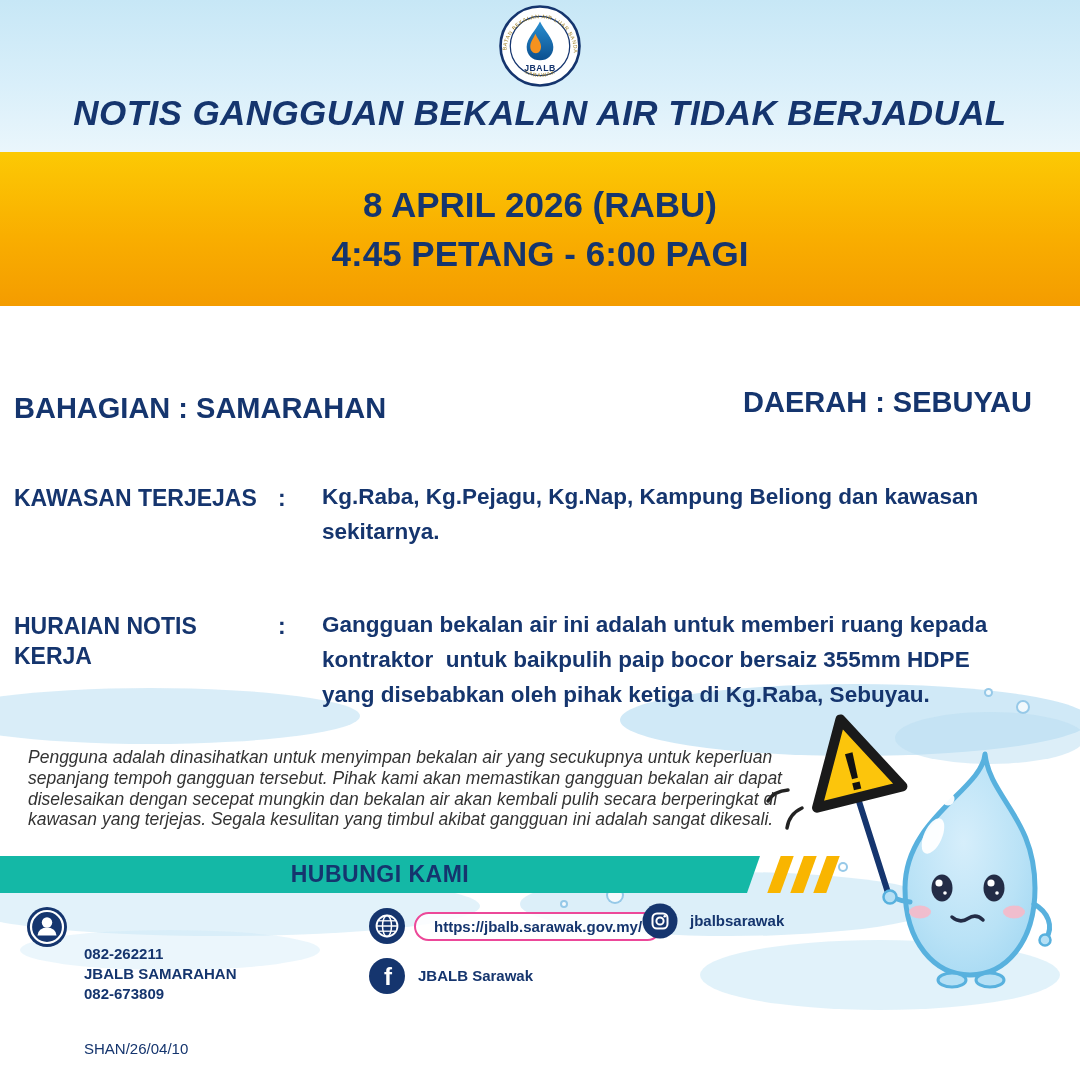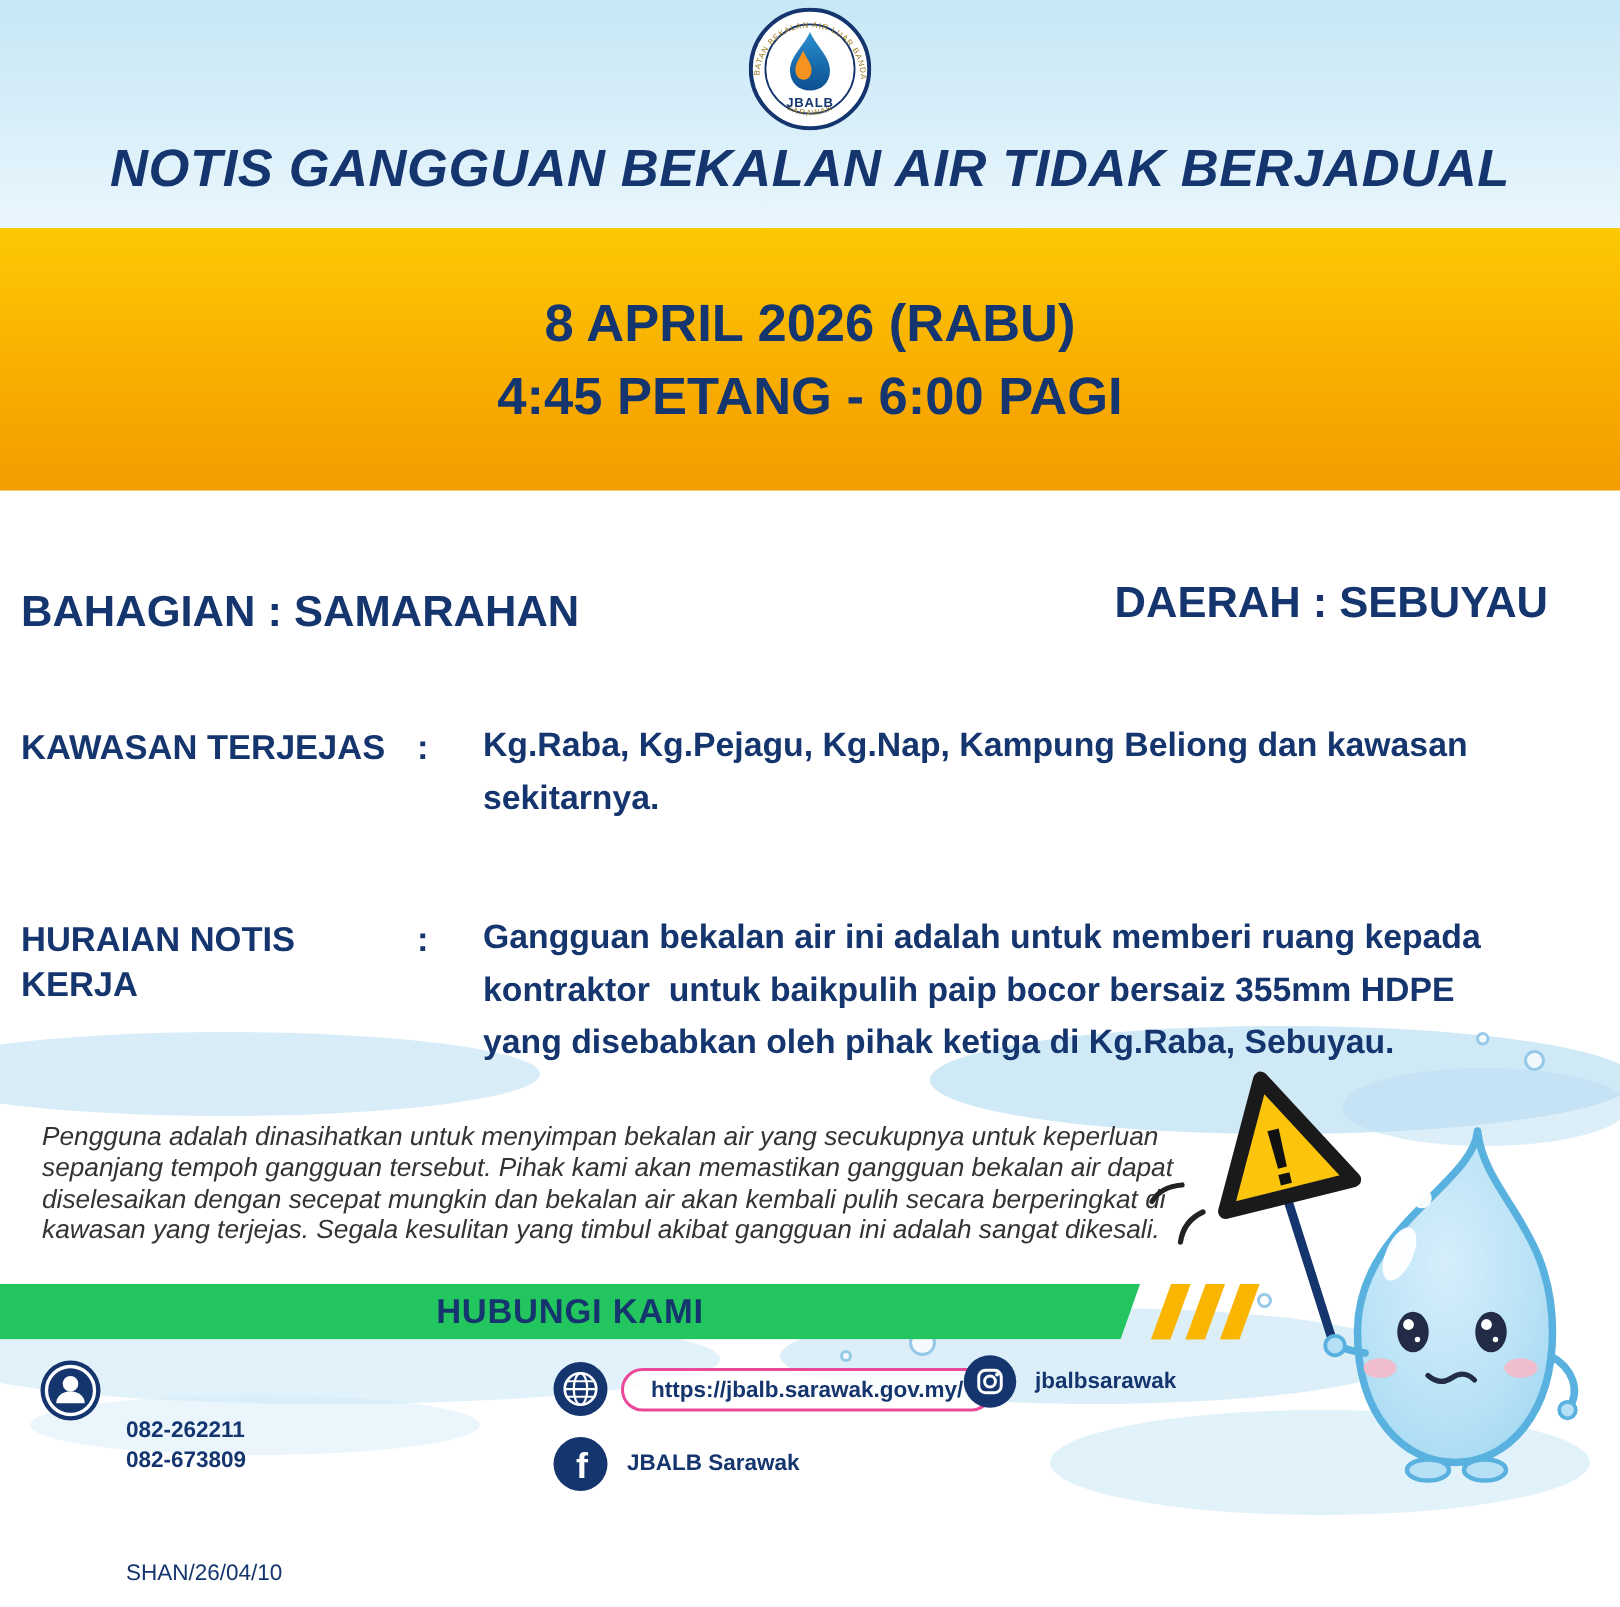--- a/index.html
+++ b/index.html
@@ -16,21 +16,21 @@
     background:linear-gradient(180deg,#c7e7f6 0%, #d9effa 55%, #eaf6fc 100%);
   }
   .logo { position:absolute; left:50%; top:5px; transform:translateX(-50%); width:82px; height:82px; }
   .title {
     position:absolute; left:0; top:93px; width:100%; text-align:center;
     font-size:35px; font-weight:700; color:#15356e; letter-spacing:.4px;font-style:italic;
   }
 
   
   .date-banner {
-    position:absolute; left:0; top:152px; width:100%; height:175px;
+    position:absolute; left:0; top:152px; width:100%; height:154px;
     background:linear-gradient(180deg,#fcc904 0%, #f9ae00 55%, #f49c00 100%);
     display:flex; flex-direction:column; align-items:center; justify-content:center;
   }
   .date-line { font-size:35px; line-height:49px; font-weight:700; color:#15356e; text-align:center; }
 
   
   .region-row {
     position:absolute; left:14px; top:379px; width:1018px;
     display:flex; justify-content:space-between; align-items:center;
     color:#15356e; font-weight:700; font-size:29px; z-index:2;
@@ -49,21 +49,21 @@
 
   
   .disclaimer {
     position:absolute; left:28px; top:747px; width:760px; z-index:2;
     font-style:italic; font-size:17.5px; line-height:20.8px; color:#333333;
   }
 
   
   .hubungi-bar {
     position:absolute; left:0; top:856px; width:760px; height:37px; z-index:2;
-    background:#22c55e;
+    background:#14b8a6;
     clip-path:polygon(0 0, 100% 0, calc(100% - 13px) 100%, 0 100%);
     display:flex; align-items:center; justify-content:center;
   }
   .hubungi-title { font-size:23px; font-weight:700; color:#15356e; letter-spacing:.5px; }
   .stripe {
     position:absolute; top:856px; width:13px; height:37px; z-index:2;
     background:#f9b500; transform:skewX(-20deg);
   }
   .s1 { left:774px; } .s2 { left:797px; } .s3 { left:820px; }
 
@@ -180,20 +180,21 @@
   <div class="stripe s3"></div>
 
   <svg class="person-icon" viewBox="0 0 42 42">
     <circle cx="21" cy="21" r="20" fill="#15356e"></circle>
     <circle cx="21" cy="21" r="16" fill="none" stroke="#ffffff" stroke-width="2.2"></circle>
     <circle cx="21" cy="16.5" r="5.2" fill="#ffffff"></circle>
     <path d="M 11.5 29.5 a 9.5 8 0 0 1 19 0 z" fill="#ffffff"></path>
   </svg>
   <div class="call-centre">
     <div>082-262211</div>
+    <div>JBALB SAMARAHAN</div>
     <div>082-673809</div>
   </div>
 
   <svg class="globe-icon" viewBox="0 0 38 38">
     <circle cx="19" cy="19" r="18" fill="#15356e"></circle>
     <circle cx="19" cy="19" r="10.5" fill="none" stroke="#ffffff" stroke-width="1.8"></circle>
     <ellipse cx="19" cy="19" rx="4.5" ry="10.5" fill="none" stroke="#ffffff" stroke-width="1.5"></ellipse>
     <line x1="8.5" y1="19" x2="29.5" y2="19" stroke="#ffffff" stroke-width="1.5"></line>
     <line x1="10.5" y1="13.8" x2="27.5" y2="13.8" stroke="#ffffff" stroke-width="1.3"></line>
     <line x1="10.5" y1="24.2" x2="27.5" y2="24.2" stroke="#ffffff" stroke-width="1.3"></line>

